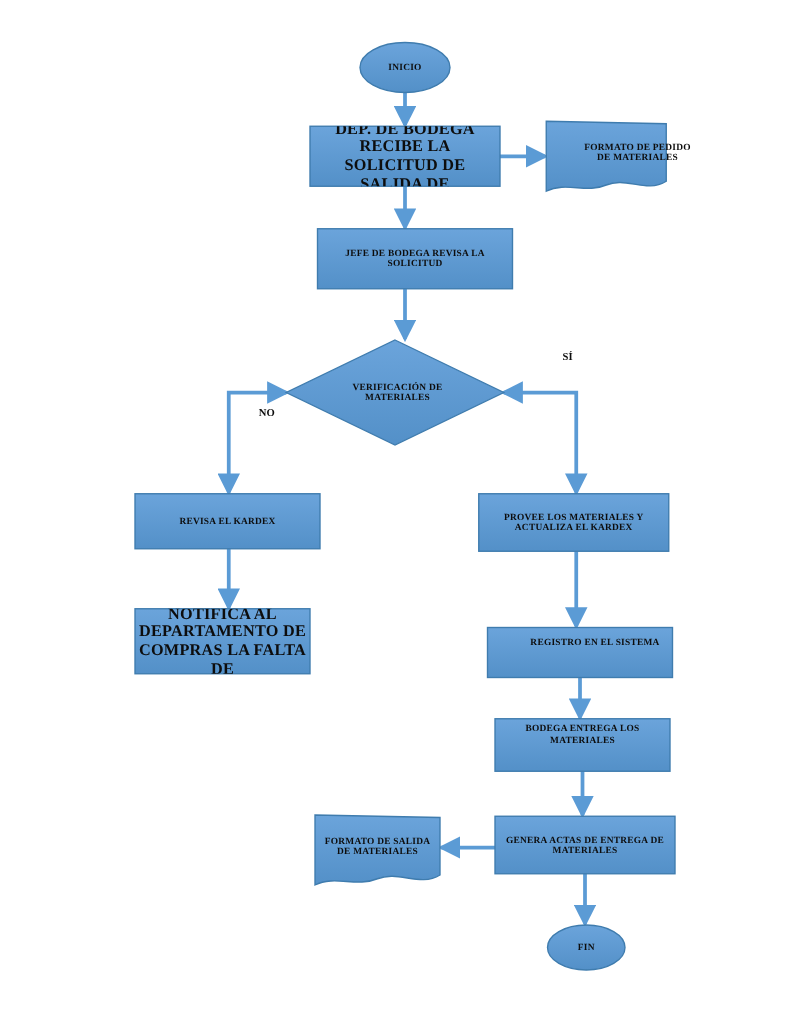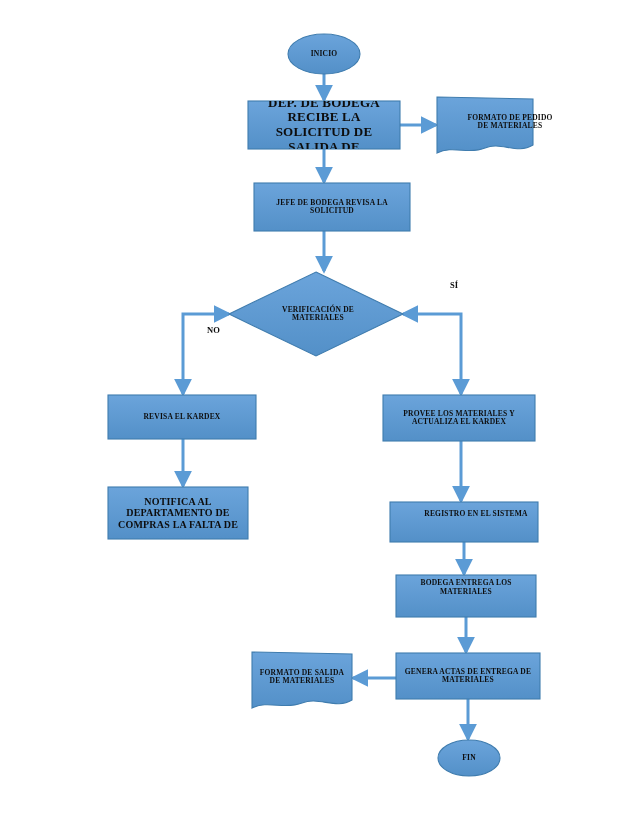--- a/index.html
+++ b/index.html
@@ -143,21 +143,21 @@
   <div class="node-label" style="left:464px; top:99px; width:92px; height:46px; font-size:7.5px;">FORMATO DE PEDIDO DE MATERIALES</div>
 
   <div class="node-label" style="left:258px; top:183px; width:148px; height:48px; font-size:7.5px;text-align:center;">JEFE DE BODEGA REVISA LA SOLICITUD</div>
 
   <div class="node-label" style="left:270px; top:294px; width:96px; height:40px; font-size:7.5px;">VERIFICACIÓN DE MATERIALES</div>
 
   <div class="node-label" style="left:112px; top:395px; width:140px; height:44px; font-size:7.5px;">REVISA EL KARDEX</div>
 
   <div class="node-label" style="left:386px; top:395px; width:146px; height:46px; font-size:7.5px;">PROVEE LOS MATERIALES Y ACTUALIZA EL KARDEX</div>
 
-  <div class="node-label" style="left:110px; top:487px; width:136px; height:52px; font-size:10px;">NOTIFICA AL DEPARTAMENTO DE COMPRAS LA FALTA DE</div>
+  <div class="node-label" style="left:110px; top:487px; width:136px; height:52px; font-size:13px;">NOTIFICA AL DEPARTAMENTO DE COMPRAS LA FALTA DE</div>
 
   <div class="node-label" style="left:405px; top:502px; width:142px; height:24px; font-size:7.5px;">REGISTRO EN EL SISTEMA</div>
 
   <div class="node-label" style="left:399px; top:575px; width:134px; height:25px; font-size:7.5px;">BODEGA ENTREGA LOS MATERIALES</div>
 
   <div class="node-label" style="left:254px; top:654px; width:96px; height:46px; font-size:7.5px;">FORMATO DE SALIDA DE MATERIALES</div>
 
   <div class="node-label" style="left:399px; top:653px; width:138px; height:46px; font-size:7.5px;">GENERA ACTAS DE ENTREGA DE MATERIALES</div>
 
   <div class="node-label" style="left:438px; top:740px; width:62px; height:36px; font-size:7.5px;">FIN</div>

